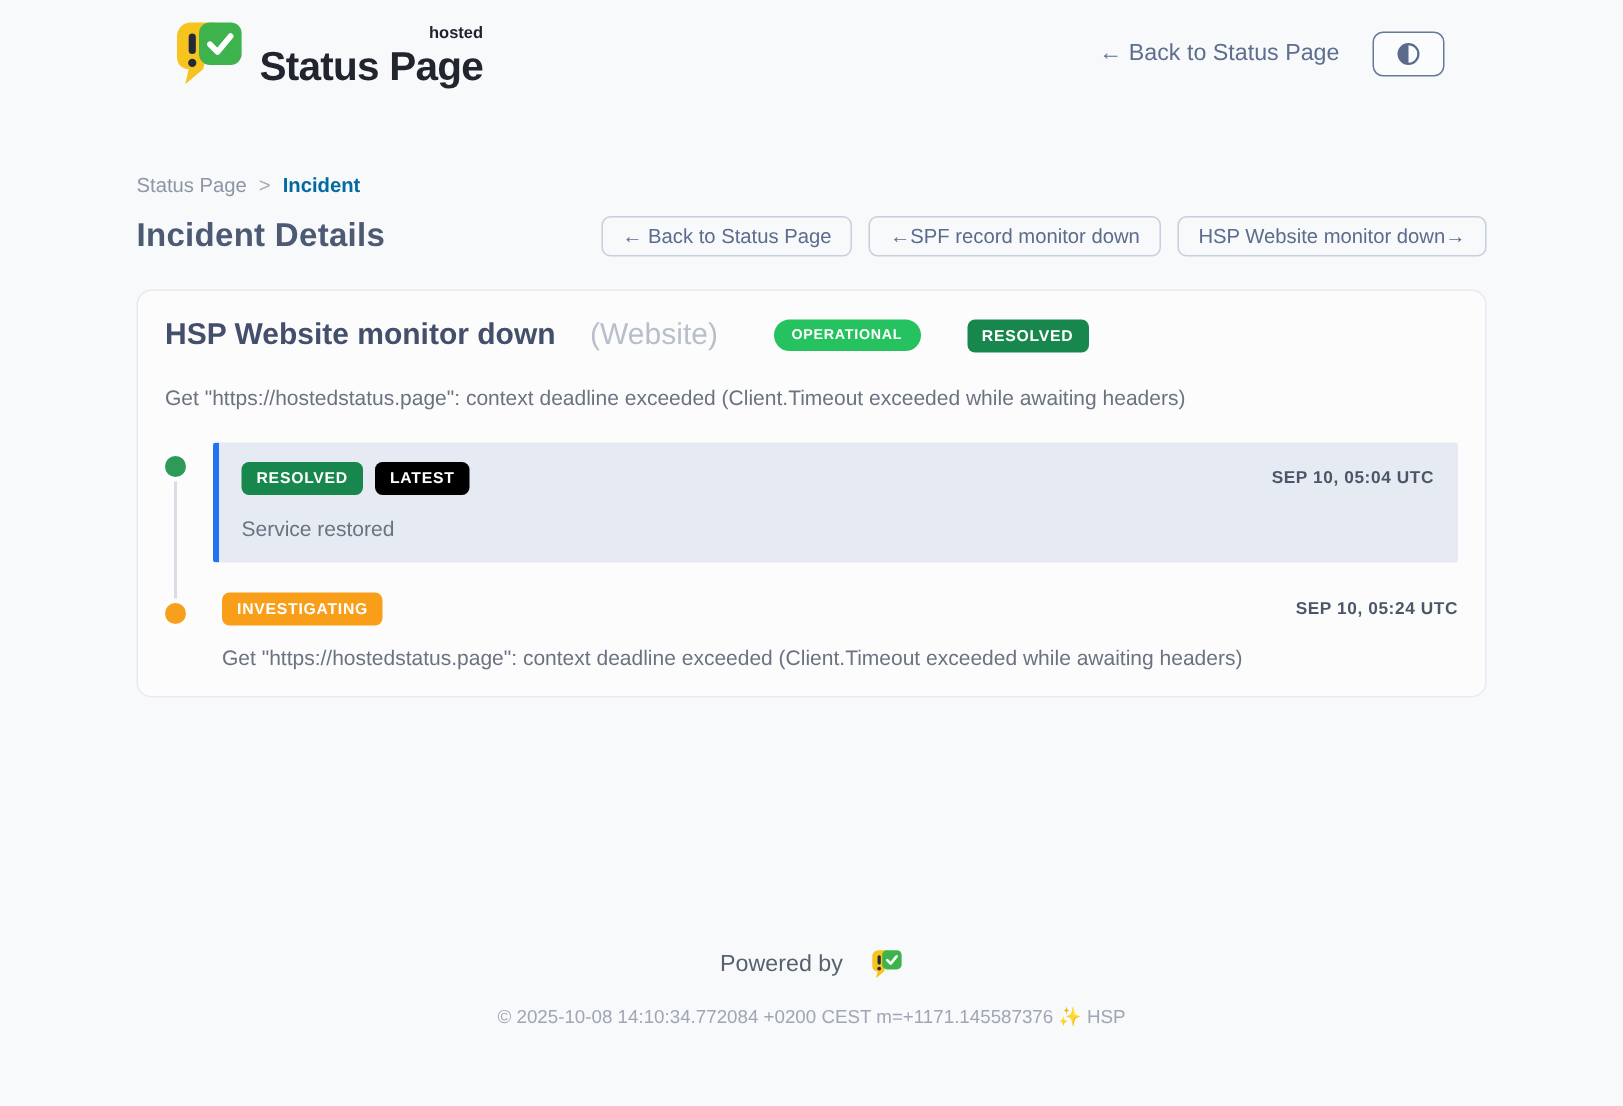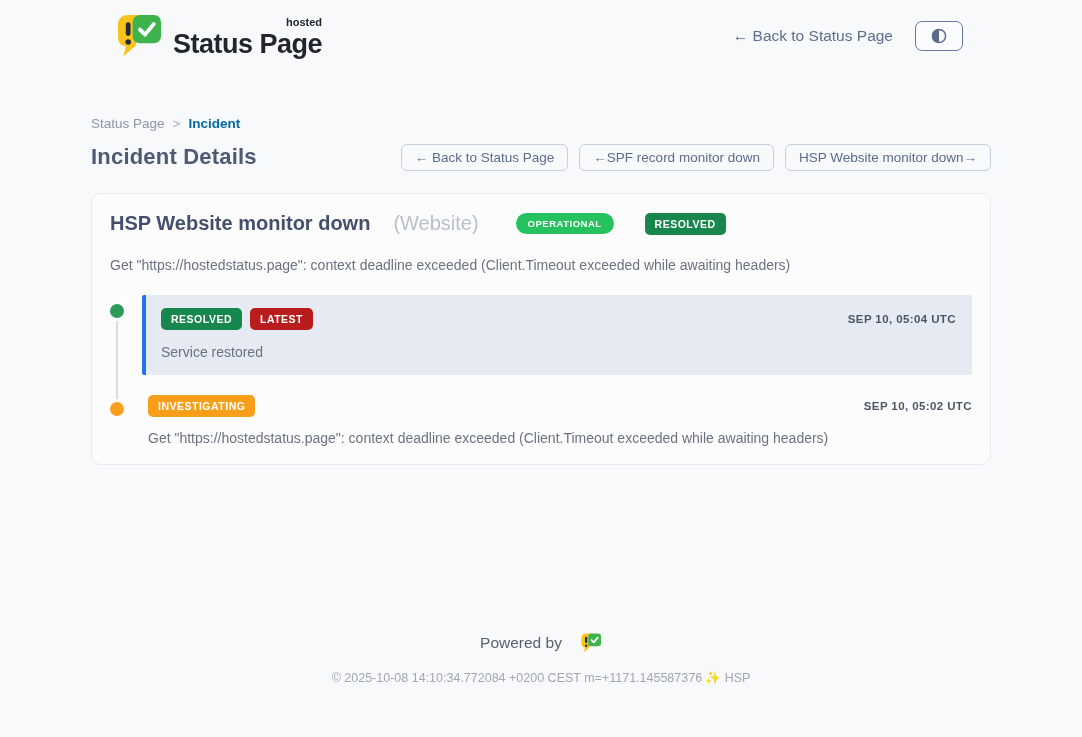--- a/index.html
+++ b/index.html
@@ -51,21 +51,21 @@
   .tl-dot { width:14px; height:14px; border-radius:50%; flex:0 0 14px; margin-top:9px; box-shadow:0 0 0 3px #fdfdfe; z-index:1; }
   .tl-dot-green { background:#2d9a57; }
   .tl-dot-orange { background:#f8a01d; }
   .tl-content { flex:1; margin-left:18px; }
   .tl-box-highlight { background:#e5eaf3; border-left:4px solid #2173f2; border-radius:2px; padding:13px 16px 15px 15px; }
   .tl-box-plain { padding:2px 0 0 6px; }
   .tl-head { display:flex; align-items:center; justify-content:space-between; }
   .tl-badges { display:flex; gap:8px; }
   .badge-sm { border-radius:5px; font-size:10.5px; padding:5px 10px; }
   .badge-resolved { background:#17874d; }
-  .badge-latest { background:#b91c1c; }
+  .badge-latest { background:#000000; }
   .badge-investigating { background:#f89e18; }
   .tl-time { font-size:11.5px; font-weight:700; color:#4d5668; letter-spacing:0.4px; }
   .tl-msg { margin-top:14px; font-size:14px; color:#6b7280; }
   .tl-box-plain .tl-msg { margin-top:13px; }
 
   
   .footer { margin-top:168px; text-align:center; }
   .powered { display:inline-flex; align-items:center; gap:19px; font-size:15.5px; color:#58616f; cursor:pointer; }
   .copyright { margin-top:17px; font-size:12.5px; color:#a0a7b4; }
 
@@ -151,21 +151,21 @@
       </div>
 
       <div class="tl-item">
         <span class="tl-dot tl-dot-orange"></span>
         <div class="tl-content">
           <div class="tl-box-plain">
             <div class="tl-head">
               <div class="tl-badges">
                 <span class="badge badge-sm badge-investigating">INVESTIGATING</span>
               </div>
-              <span class="tl-time">SEP 10, 05:02 UTC</span>
+              <span class="tl-time">SEP 10, 05:24 UTC</span>
             </div>
             <div class="tl-msg">Get "https://hostedstatus.page": context deadline exceeded (Client.Timeout exceeded while awaiting headers)</div>
           </div>
         </div>
       </div>
     </div>
   </div>
 
   <div class="footer">
     <a class="powered">

